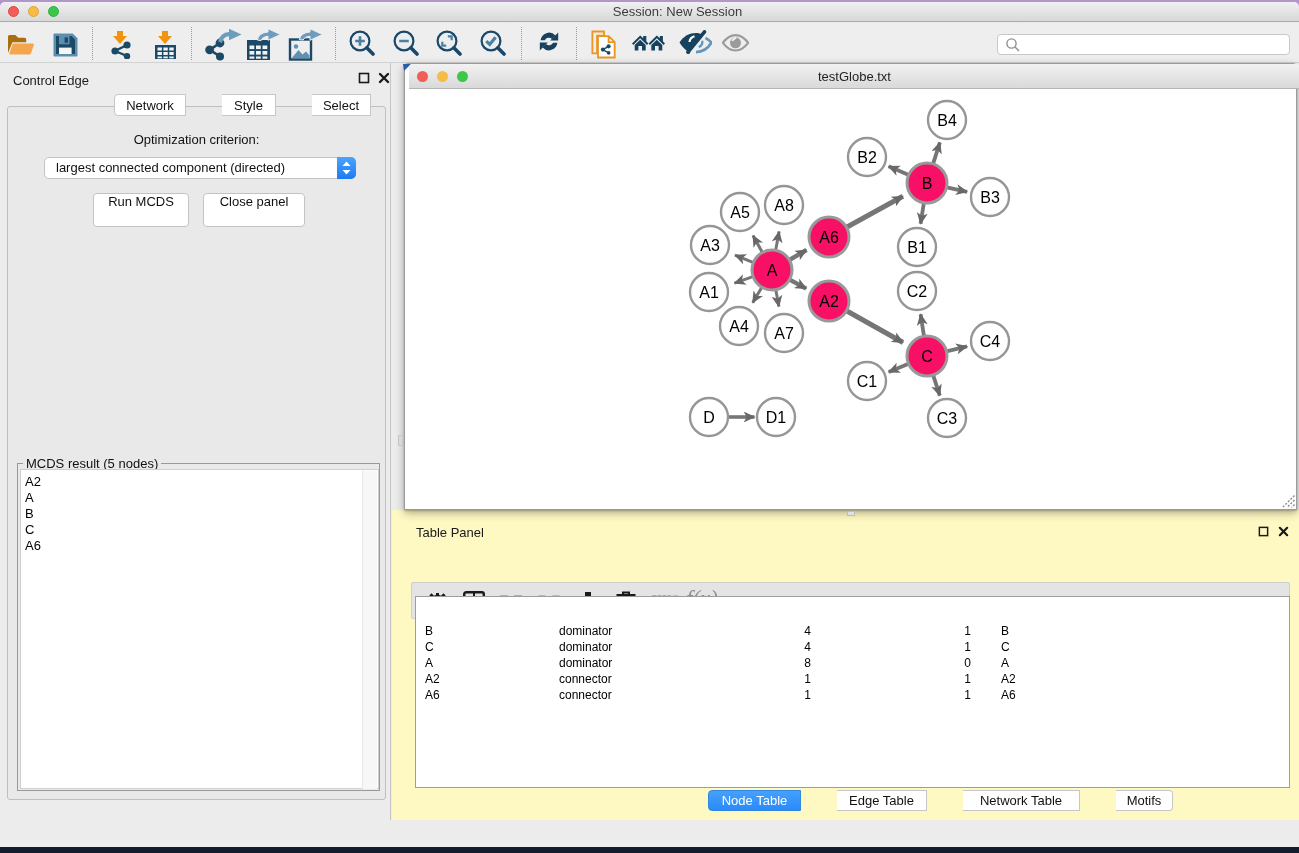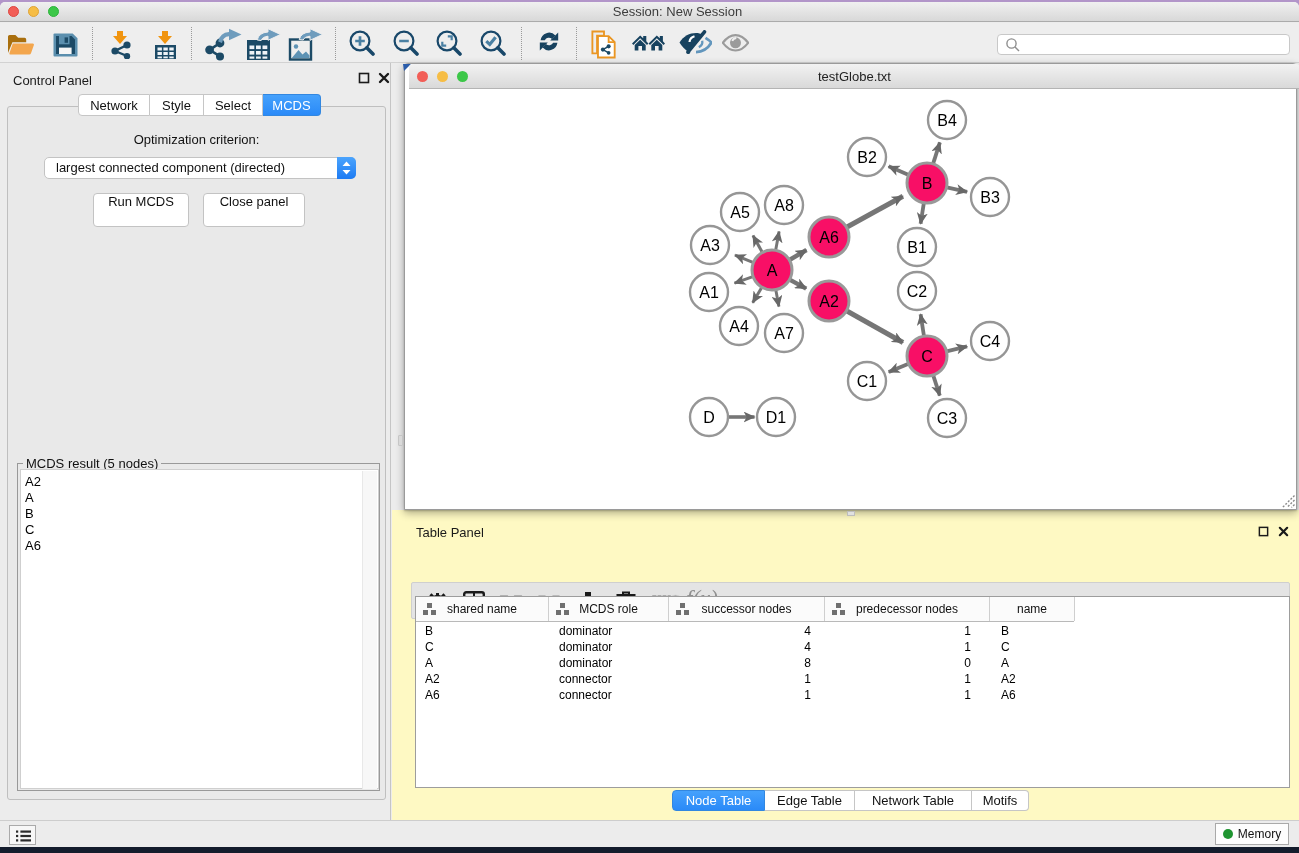--- a/index.html
+++ b/index.html
@@ -19,21 +19,21 @@
 #toolbar { position:absolute; left:0; top:21px; width:100%; height:40px; background:#eeeeee; border-bottom:1px solid #d2d2d2; }
 .tbi { position:absolute; top:8px; }
 .tbsep { position:absolute; top:4px; height:33px; width:0; border-left:1px dotted #9a9a9a; }
 #searchbox { position:absolute; right:9px; top:11px; width:293px; height:21px; background:#fff; border:1px solid #c8c8c8; border-radius:4px; }
 
 #cpanel { position:absolute; left:0; top:61px; width:391px; height:757px; background:#ececec; border-right:1px solid #c5c5c5; }
 #cpanel .hdr { position:absolute; left:13px; top:10px; font-size:13px; color:#1a1a1a; }
 .winbtns { position:absolute; right:0px; top:8px; width:36px; height:14px; }
 
 .seg { position:absolute; display:flex; font-size:13px; }
-.seg .s { background:#ffffff; border:1px solid #c6c6c6; border-left:none; color:#111; display:flex; align-items:center; justify-content:center; }
+.seg .s { background:#ffffff; border:1px solid #c6c6c6; border-left:none; color:#111; display:flex; align-items:center; justify-content:center;margin-left:36px; }
 .seg .s:first-child { border-left:1px solid #c6c6c6; border-radius:4px 0 0 4px; }
 .seg .s:last-child { border-radius:0 4px 4px 0; }
 .seg .s.sel { background:linear-gradient(#45a1fc,#2a8af8); border-color:#3287e0; color:#fff; }
 #cptabs { left:78px; top:31px; height:22px; }
 #cptabs .s { padding:0; }
 #cpbody { position:absolute; left:7px; top:43px; width:379px; height:694px; background:#e9e9e9; border:1px solid #bfbfbf; border-radius:3px; }
 #optlabel { position:absolute; left:0; top:25px; width:100%; text-align:center; font-size:13px; color:#111; }
 #dropdown { position:absolute; left:36px; top:50px; width:312px; height:22px; background:#fff; border:1px solid #c3c3c3; border-radius:5px; font-size:13px; line-height:20px; padding-left:11px; color:#111; }
 #dropdown .dbtn { position:absolute; right:-1px; top:-1px; width:19px; height:22px; background:linear-gradient(#4ba4fd,#1d7bf3); border-radius:0 5px 5px 0; }
 .btn { position:absolute; height:34px; background:#fff; border:1px solid #c3c3c3; border-radius:4px; font-size:13px; text-align:center; color:#111; line-height:16px; }
@@ -211,21 +211,21 @@
       <path d="M10.3 7 Q11.3 4.2 14.3 4" stroke="#efefef" stroke-width="1.8" fill="none"></path>
     </svg>
     <div id="searchbox">
       <svg width="16" height="16" viewBox="0 0 16 16" style="position:absolute;left:7px;top:2px">
         <circle cx="6.5" cy="6.5" r="4.6" fill="none" stroke="#8e8e8e" stroke-width="1.4"></circle>
         <path d="M10 10 L14 14" stroke="#8e8e8e" stroke-width="1.4"></path>
       </svg>
     </div>
   </div>
   <div id="cpanel">
-    <div class="hdr">Control Panel</div>
+    <div class="hdr">Control Edge</div>
     <div class="winbtns">
       <svg width="12" height="12" viewBox="0 0 12 12" style="position:absolute;right:20px;top:1px">
           <rect x="1.5" y="1.5" width="9" height="9" fill="none" stroke="#1a1a1a" stroke-width="1.6"></rect>
         </svg>
       <svg width="12" height="12" viewBox="0 0 12 12" style="position:absolute;right:0px;top:1px">
           <path d="M2 2 L10 10 M10 2 L2 10" stroke="#1a1a1a" stroke-width="2.4" stroke-linecap="round"></path>
         </svg>
     </div>
     <div id="cpbody">
       <div id="optlabel">Optimization criterion:</div>
@@ -307,41 +307,20 @@
         <rect x="0" y="1" width="19" height="13" rx="1" fill="#ababab"></rect>
         <g stroke="#e4e4e4" stroke-width="1.2">
             <path d="M0 5 L19 5 M0 9.2 L19 9.2 M5 1 L5 14 M10 1 L10 14 M15 1 L15 14"></path>
           </g>
         <circle cx="23.5" cy="8.5" r="7.8" fill="#ababab" stroke="#e4e4e4" stroke-width="1"></circle>
         <path d="M20.6 5.6 L26.4 11.4 M26.4 5.6 L20.6 11.4" stroke="#f0f0f0" stroke-width="2.2" stroke-linecap="round"></path>
       </svg>
       <div style="position:absolute;left:274px;top:3px;font-family:'Liberation Serif',serif;font-style:italic;font-size:23px;color:#8f8f8f;-webkit-font-smoothing:antialiased;filter:grayscale(1);">f(x)</div>
     </div>
     <div id="ttable">
-      <div id="thead">
-        <div class="th" style="left:0;width:133px">
-            <span class="sorti"></span>
-            <span class="tht">shared name</span>
-          </div>
-        <div class="th" style="left:133px;width:120px">
-            <span class="sorti"></span>
-            <span class="tht">MCDS role</span>
-          </div>
-        <div class="th" style="left:253px;width:156px">
-            <span class="sorti"></span>
-            <span class="tht">successor nodes</span>
-          </div>
-        <div class="th" style="left:409px;width:165px">
-            <span class="sorti"></span>
-            <span class="tht">predecessor nodes</span>
-          </div>
-        <div class="th" style="left:574px;width:85px">
-            <span class="tht">name</span>
-          </div>
-      </div>
       <div class="trow" style="top:26px">
           <span class="c1">B</span>
           <span class="c2">dominator</span>
           <span class="c3">4</span>
           <span class="c4">1</span>
           <span class="c5">B</span>
         </div>
       <div class="trow" style="top:42px">
           <span class="c1">C</span>
           <span class="c2">dominator</span>
@@ -459,29 +438,14 @@
       <text x="585" y="256.5" font-size="16" text-anchor="middle" fill="#000">C4</text>
       <text x="462" y="296.5" font-size="16" text-anchor="middle" fill="#000">C1</text>
       <text x="542" y="333.5" font-size="16" text-anchor="middle" fill="#000">C3</text>
       <text x="304" y="332.5" font-size="16" text-anchor="middle" fill="#000">D</text>
       <text x="371" y="332.5" font-size="16" text-anchor="middle" fill="#000">D1</text>
       </svg>
     </div>
   </div>
   <div style="position:absolute;left:398px;top:433px;width:5px;height:11px;background:#d9d9d9;border:1px solid #c6c6c6;border-radius:1px"></div>
   <div style="position:absolute;left:847px;top:509px;width:8px;height:5px;background:#e0e0e0;border:1px solid #bdbdbd"></div>
-  <div id="statusbar">
-    <div id="sbicon">
-      <svg width="15" height="12" viewBox="0 0 15 12" style="position:absolute;left:6px;top:4px">
-        <g fill="#2b2b2b">
-            <rect x="0" y="0.5" width="2.2" height="2.2"></rect>
-            <rect x="0" y="4.9" width="2.2" height="2.2"></rect>
-            <rect x="0" y="9.3" width="2.2" height="2.2"></rect>
-        <rect x="4.4" y="0.5" width="10.6" height="2.2"></rect>
-            <rect x="4.4" y="4.9" width="10.6" height="2.2"></rect>
-            <rect x="4.4" y="9.3" width="10.6" height="2.2"></rect>
-          </g>
-      </svg>
-    </div>
-    <div id="memorybtn"><span style="display:inline-block;width:10px;height:10px;border-radius:50%;background:#1e9430;vertical-align:-1px;margin-right:5px"></span>Memory</div>
-  </div>
 </div>
 <div id="deskbottom"></div>
 
 </body></html>

